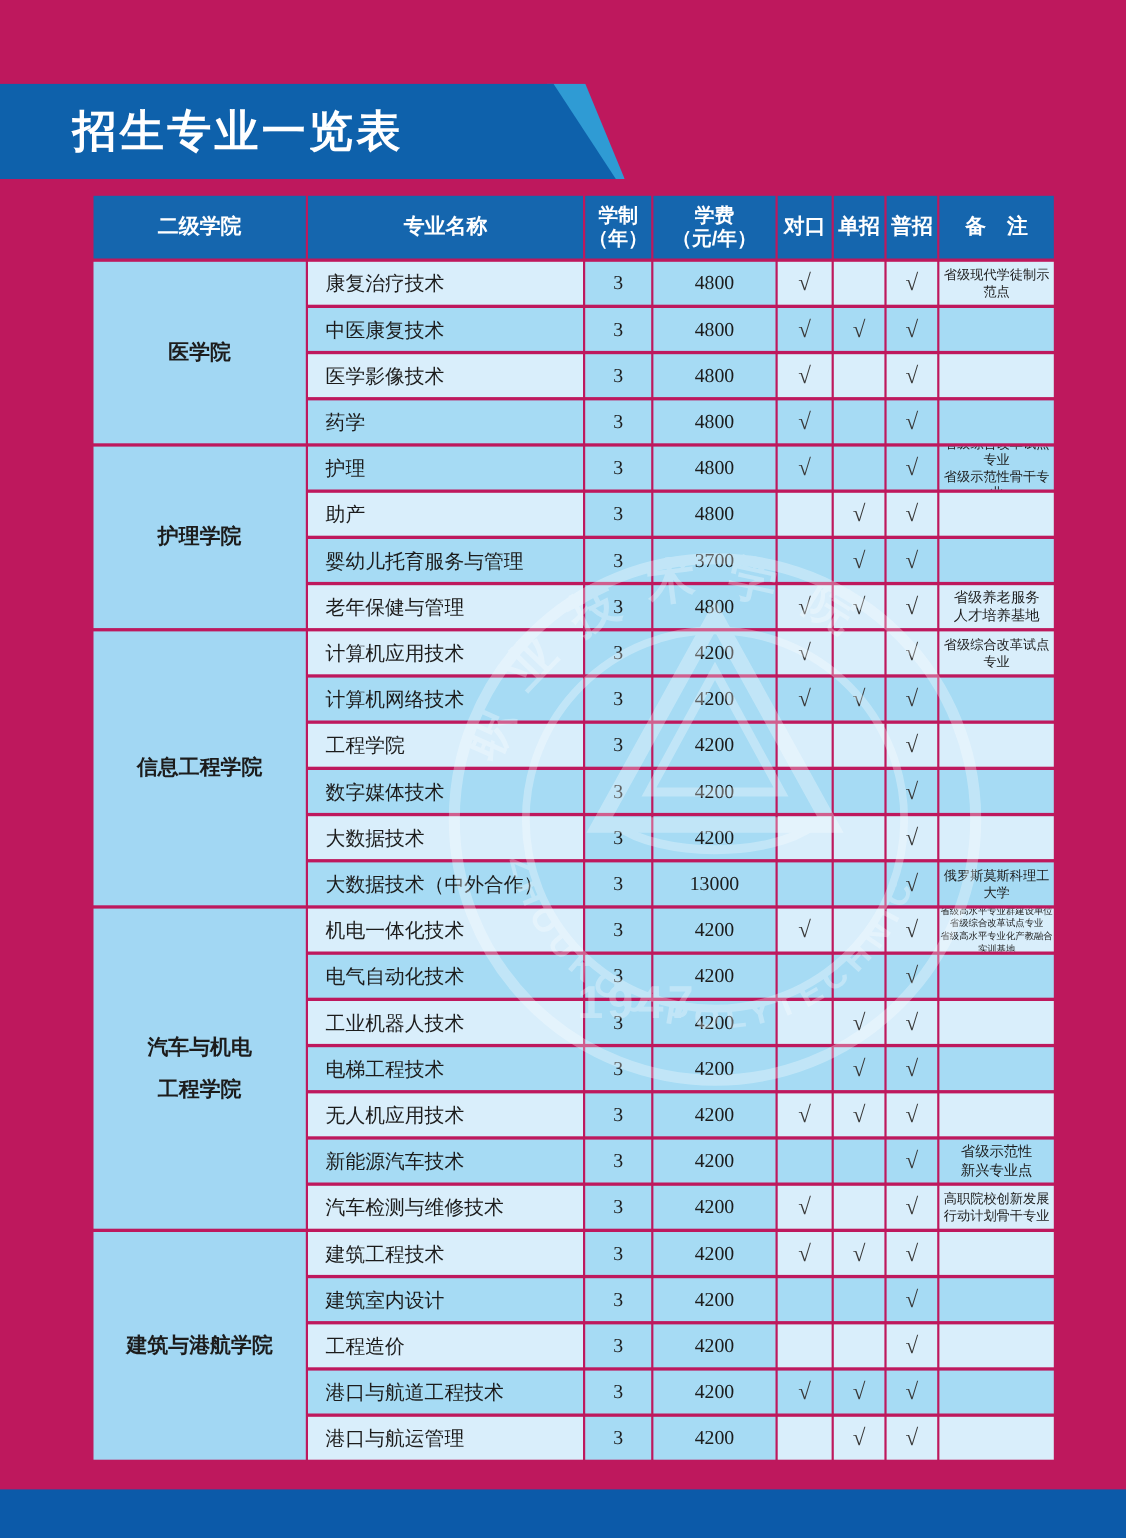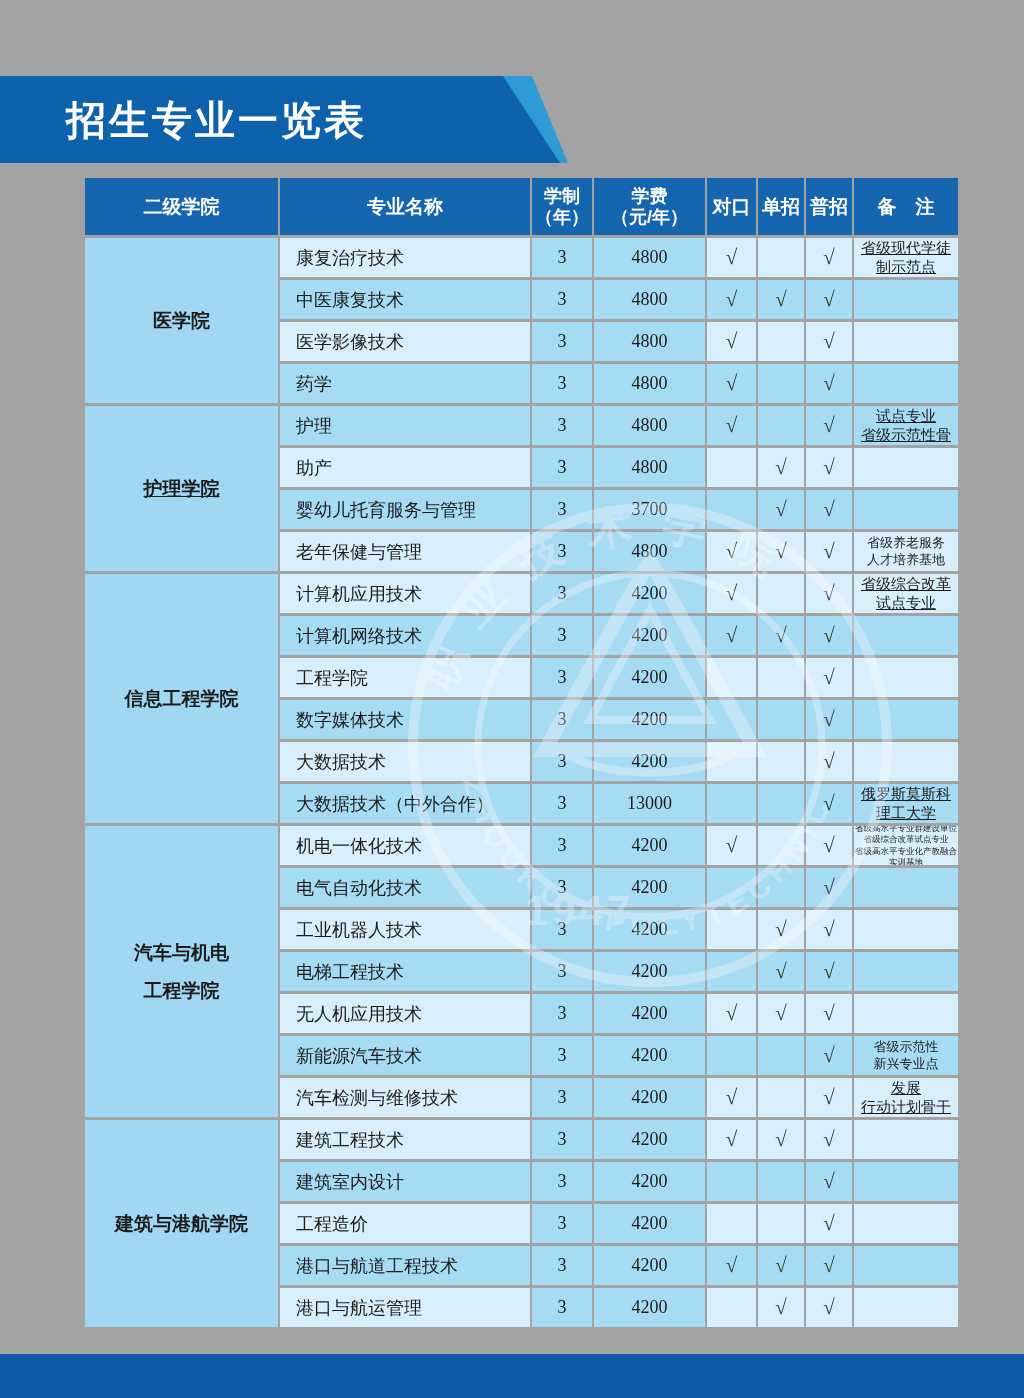--- a/index.html
+++ b/index.html
@@ -1,16 +1,16 @@
 <!DOCTYPE html>
 <html style="--banner: #0e61ab; --accent: #2f9bd4; --header-bg: #1566ae; --light: #d9eefb; --mid: #a6dbf4; --college: #a2d7f3; --footer: #0c5aa9; --ink: #1c1c1c; --check: #3a3a3a;"><head>
 <meta charset="utf-8">
 <style>
   html,body{margin:0;padding:0;background:#ffffff;}
-  .page{position:relative;width:1024px;height:1398px;background:#a3a3a3;overflow:hidden;
+  .page{position:relative;width:1024px;height:1398px;background:#be185d;overflow:hidden;
         font-family:"Liberation Sans","DejaVu Sans",sans-serif;}
 
   
   .banner-accent{position:absolute;left:0;top:76px;width:620px;height:87px;
     background:var(--accent);
     clip-path:polygon(497px 0,532px 0,568px 100%,550px 100%);}
   .banner{position:absolute;left:0;top:76px;width:620px;height:87px;
     background:var(--banner);
     clip-path:polygon(0 0,503px 0,560px 100%,0 100%);
     display:flex;align-items:center;}
@@ -34,21 +34,21 @@
     white-space:pre-line;line-height:2;}
   .light{background:var(--light);}
   .mid{background:var(--mid);}
   .band{background:var(--mid);}
   .name{justify-content:flex-start;text-align:left;padding-left:16px;font-size:18px;}
   .num{font-family:"Liberation Serif","DejaVu Serif",serif;font-size:18px;}
   .check{font-family:"Liberation Serif","DejaVu Serif",serif;
     font-size:21px;color:var(--check);}
   .remark{white-space:pre-line;line-height:1.25;font-size:11px;}
   .remark.xs{font-size:8.5px;line-height:1.3;}
-  .remark.sm{font-size:15px;text-decoration:underline;}
+  .remark.sm{font-size:12px;}
   .remark.md{font-size:13px;}
 
   
   .watermark{position:absolute;left:330px;top:420px;width:640px;height:660px;
     pointer-events:none;opacity:0.30;}
 
   
   .footer{position:absolute;left:0;top:1354px;width:1024px;height:44px;
     background:var(--footer);}
 </style>
@@ -98,21 +98,21 @@
         <div class="cell check light" style="grid-area: 3 / 6;"></div>
         <div class="cell check light" style="grid-area: 3 / 7;">√</div>
         <div class="cell remark light " style="grid-area: 3 / 8;"></div>
         <div class="cell name mid" style="grid-area: 4 / 2;">药学</div>
         <div class="cell num band" style="grid-area: 4 / 3;">3</div>
         <div class="cell num band" style="grid-area: 4 / 4;">4800</div>
         <div class="cell check mid" style="grid-area: 4 / 5;">√</div>
         <div class="cell check mid" style="grid-area: 4 / 6;"></div>
         <div class="cell check mid" style="grid-area: 4 / 7;">√</div>
         <div class="cell remark mid " style="grid-area: 4 / 8;"></div>
-        <div class="cell college" style="grid-area: 5 / 1 / span 4; text-decoration: underline;">护理学院</div>
+        <div class="cell college" style="grid-area: 5 / 1 / span 4;">护理学院</div>
         <div class="cell name mid" style="grid-area: 5 / 2;">护理</div>
         <div class="cell num band" style="grid-area: 5 / 3;">3</div>
         <div class="cell num band" style="grid-area: 5 / 4;">4800</div>
         <div class="cell check mid" style="grid-area: 5 / 5;">√</div>
         <div class="cell check mid" style="grid-area: 5 / 6;"></div>
         <div class="cell check mid" style="grid-area: 5 / 7;">√</div>
         <div class="cell remark mid sm" style="grid-area: 5 / 8;">省级综合改革试点专业
 省级示范性骨干专业</div>
         <div class="cell name light" style="grid-area: 6 / 2;">助产</div>
         <div class="cell num band" style="grid-area: 6 / 3;">3</div>

